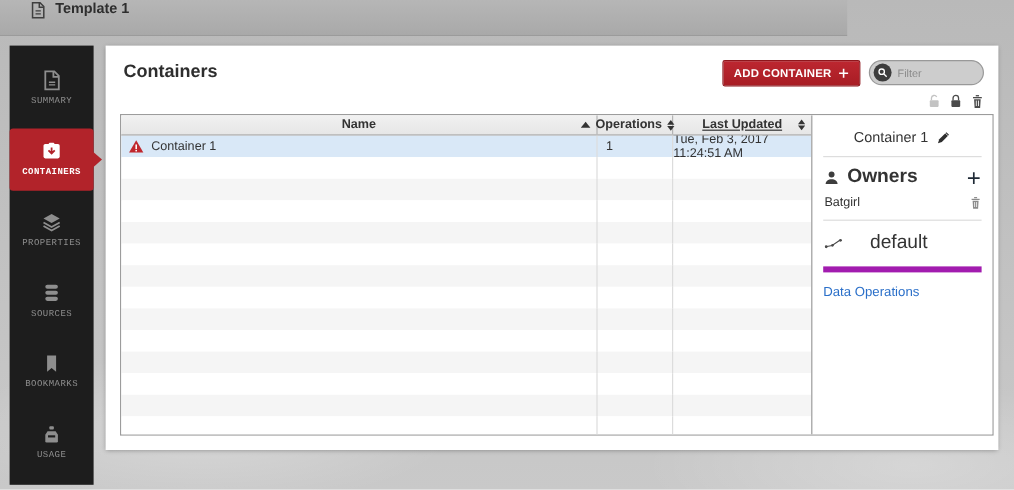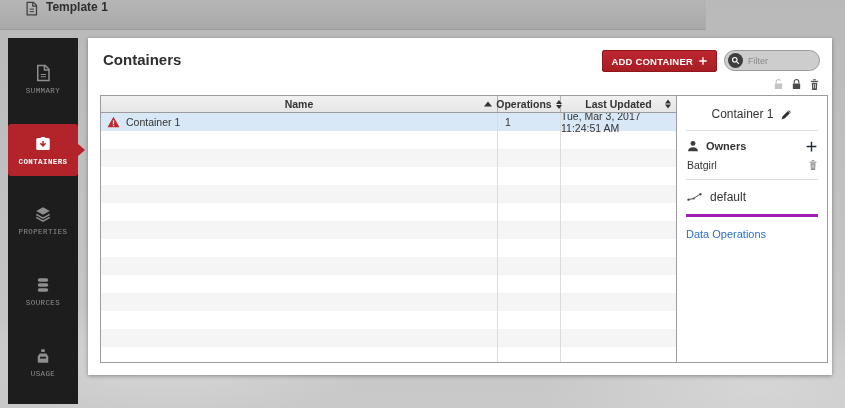--- a/index.html
+++ b/index.html
@@ -90,21 +90,21 @@
   }
   .grid { width:575px; flex:0 0 575px; display:flex; flex-direction:column; }
   .grid-header {
     height:17px; flex:0 0 17px; display:flex;
     background:linear-gradient(#f1f1f1,#e6e6e6); border-bottom:1px solid #9c9c9c;
     font-size:10.5px; font-weight:bold; color:#333;
   }
   .hcell { display:flex; align-items:center; justify-content:center; position:relative; }
   .h-name { width:397px; border-right:1px solid #b3b3b3; }
   .h-ops  { width:63px;  border-right:1px solid #b3b3b3; gap:4px;text-align:right; }
-  .h-date { width:115px; }
+  .h-date { width:115px;text-decoration:underline; }
   .tri-up    { width:0; height:0; border-left:4px solid transparent; border-right:4px solid transparent; border-bottom:5px solid #333; }
   .sort-pair { display:flex; flex-direction:column; gap:1px; }
   .sort-pair i { display:block; width:0; height:0; border-left:3.5px solid transparent; border-right:3.5px solid transparent; }
   .sort-pair .u { border-bottom:4px solid #333; }
   .sort-pair .d { border-top:4px solid #333; }
   .abs-right { position:absolute; right:5px; top:50%; transform:translateY(-50%); }
 
   .grid-body { flex:1; overflow:hidden; }
   .trow { height:18px; display:flex; font-size:10.5px; color:#333; }
   .trow .cell { display:flex; align-items:center; }
@@ -120,27 +120,27 @@
   .detail {
     flex:1; border-left:1px solid #9c9c9c; background:#fff;
     padding:0 9px; font-size:10.5px; color:#333;
   }
   .detail-title {
     display:flex; align-items:center; justify-content:center; gap:6px;
     padding:11px 0 9px 0; font-size:12px; border-bottom:1px solid #ddd;
   }
   .edit-ic { width:13px; height:13px; display:inline-flex; color:#2e2e2e; cursor:pointer; }
   .owners-head { display:flex; align-items:center; gap:6px; padding:8px 0 2px 0; }
-  .owners-head .bold { font-weight:bold; font-size:11px; }
+  .owners-head .bold { font-weight:bold; font-size:16px; }
   .person-ic { width:14px; height:14px; display:inline-flex; color:#3d3d3d; }
   .spacer { flex:1; }
   .plus-big { width:13px; height:13px; display:inline-flex; color:#1f2a36; cursor:pointer; }
   .owner-row { display:flex; align-items:flex-start; padding:4px 0 8px 1px; border-bottom:1px solid #ddd; }
   .owner-row .tr-ic { width:10px; height:12px; display:inline-flex; color:#8a8a8a; cursor:pointer; }
-  .wf-row { display:flex; align-items:center; gap:8px; padding:10px 0 10px 1px; border-bottom:3px solid #a21caf; font-size:12px; }
+  .wf-row { display:flex; align-items:center; gap:23px; padding:10px 0 10px 1px; border-bottom:5px solid #a21caf; font-size:16px; }
   .wf-ic { width:15px; height:11px; display:inline-flex; color:#4b4b4b; }
   .dataops { display:inline-block; margin-top:11px; color:#2a6fc9; font-size:11px; cursor:pointer; text-decoration:none; }
 </style>
 </head>
 <body>
 
 <div class="topbar">
   <span class="doc-ic">
     <svg viewBox="0 0 24 24" fill="none" stroke="currentColor" stroke-width="2">
         <path d="M5 2h10l5 5v15H5z"></path>
@@ -184,20 +184,28 @@
   </div>
   <div class="nav-item">
     <span class="nav-ic">
       <svg viewBox="0 0 24 24" fill="currentColor">
           <rect x="5" y="3" width="14" height="4.6" rx="2.3"></rect>
           <rect x="5" y="9.7" width="14" height="4.6" rx="2.3"></rect>
           <rect x="5" y="16.4" width="14" height="4.6" rx="2.3"></rect>
         </svg>
     </span>
     <span class="nav-label">SOURCES</span>
+  </div>
+  <div class="nav-item">
+    <span class="nav-ic">
+      <svg viewBox="0 0 24 24" fill="currentColor">
+          <path d="M7 3h10v18l-5-4.2L7 21z"></path>
+        </svg>
+    </span>
+    <span class="nav-label">BOOKMARKS</span>
   </div>
   <div class="nav-item">
     <span class="nav-ic">
       <svg viewBox="0 0 24 24" fill="currentColor">
           <rect x="9.5" y="3" width="5" height="3.5" rx="1"></rect>
           <path d="M7.5 8.5h9l2.5 4v7a1.5 1.5 0 0 1-1.5 1.5H6.5A1.5 1.5 0 0 1 5 19.5v-7z"></path>
           <rect x="8" y="13" width="8" height="2.4" fill="#1d1d1d"></rect>
         </svg>
     </span>
     <span class="nav-label">USAGE</span>
@@ -278,21 +286,21 @@
             <span class="warn-ic">
               <svg viewBox="0 0 24 22">
                   <path d="M12 1.5L23 20.5H1z" fill="#c0272d"></path>
                   <rect x="10.8" y="8" width="2.4" height="7" fill="#fff"></rect>
                   <rect x="10.8" y="16.3" width="2.4" height="2.4" fill="#fff"></rect>
                 </svg>
             </span>
             <span>Container 1</span>
           </div>
           <div class="cell c-ops">1</div>
-          <div class="cell c-date">Tue, Mar 3, 2017 11:24:51 AM</div>
+          <div class="cell c-date">Tue, Feb 3, 2017 11:24:51 AM</div>
         </div>
       <div class="trow even">
             <div class="cell c-name"></div>
             <div class="cell c-ops"></div>
             <div class="cell c-date"></div>
           </div>
           <div class="trow odd">
             <div class="cell c-name"></div>
             <div class="cell c-ops"></div>
             <div class="cell c-date"></div>

